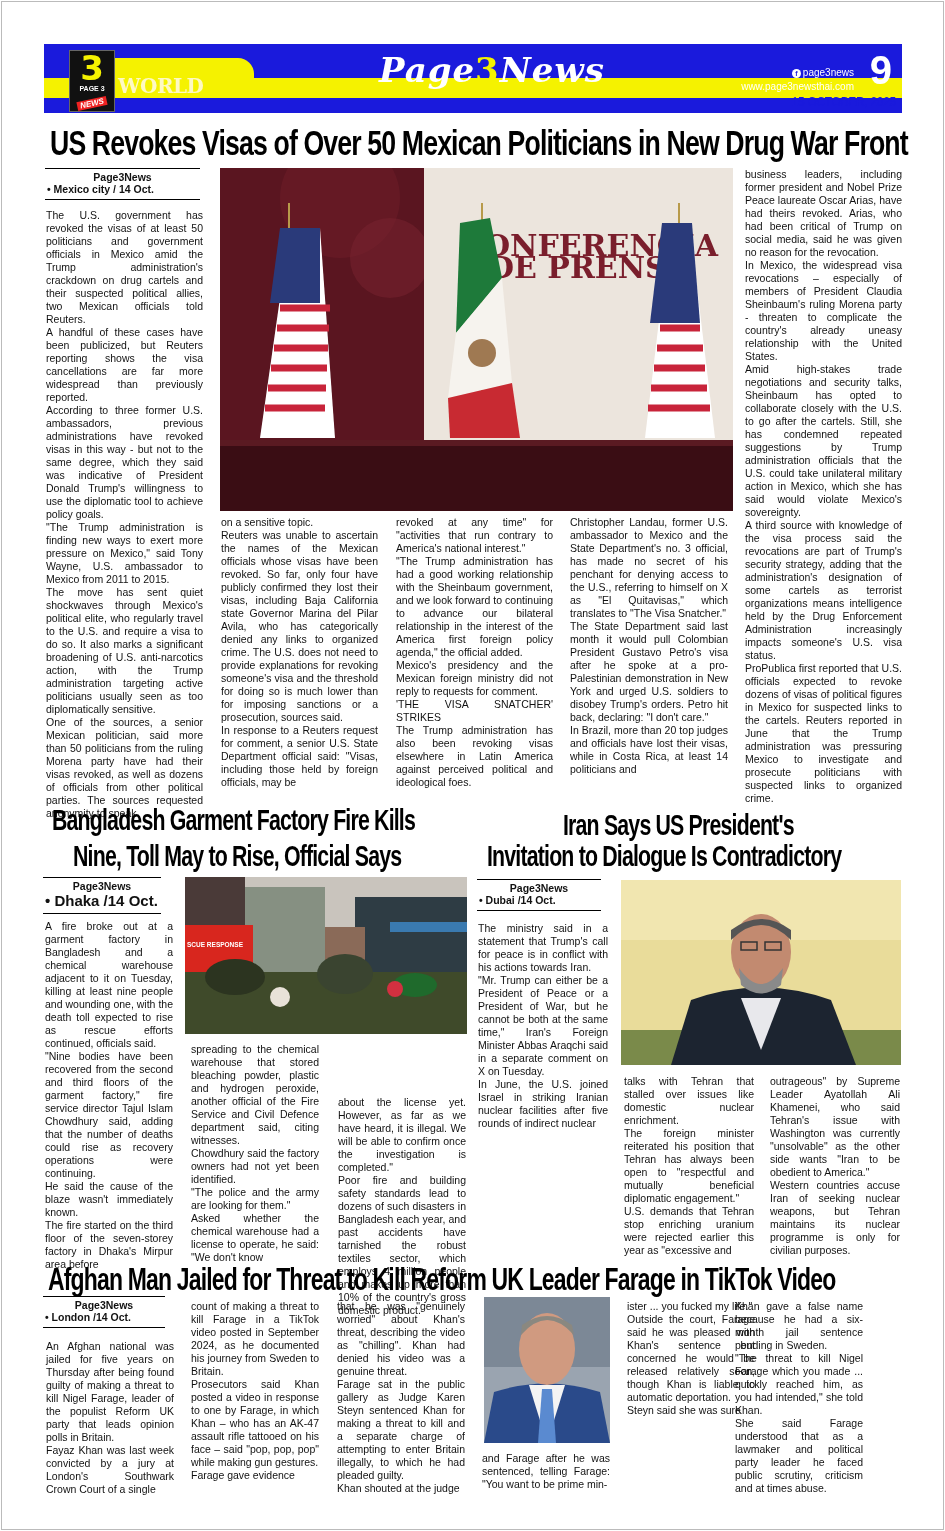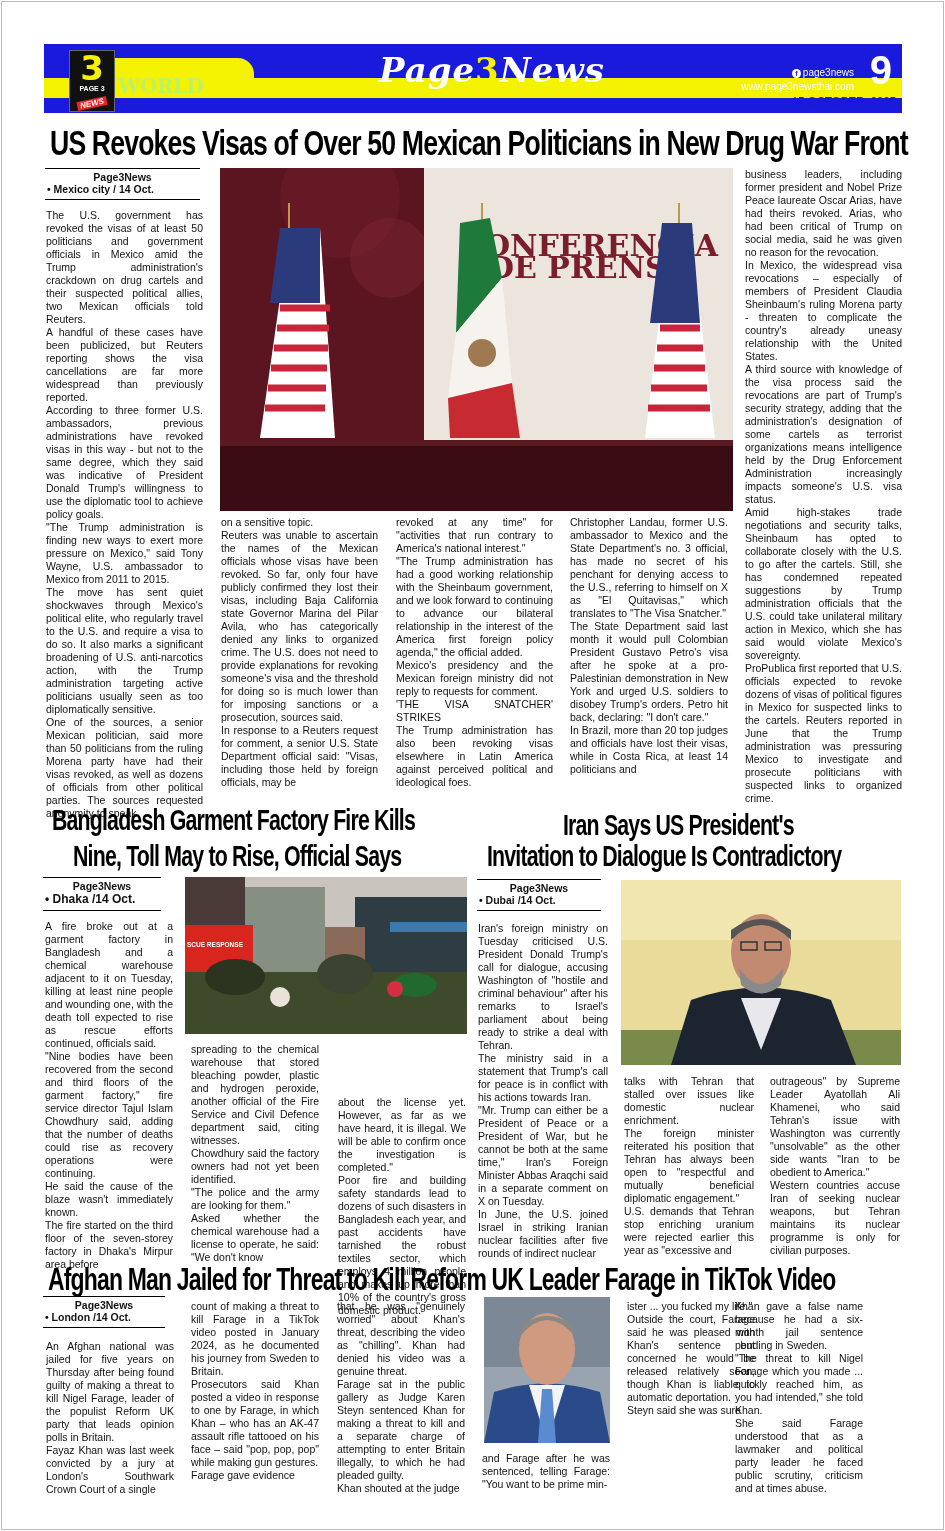--- a/index.html
+++ b/index.html
@@ -8,21 +8,21 @@
 .frame{position:absolute;left:1px;top:1px;width:943px;height:1529px;border:1px solid #bbb}
 
 .mast{position:absolute;left:44px;top:44px;width:858px;height:69px;background:#1a1adc}
 .mast .ybar{position:absolute;left:0;top:34px;width:100%;height:20px;background:#f5f200}
 .mast .ytab{position:absolute;left:30px;top:14px;width:180px;height:40px;background:#f5f200;border-top-right-radius:16px}
 .mast .bbar{position:absolute;left:0;top:62px;width:100%;height:7px;background:#1a1adc}
 .logo{position:absolute;left:25px;top:6px;width:46px;height:62px;background:#111;border:1px solid #666;text-align:center;color:#f5f200}
 .logo .n{font-weight:bold;font-size:34px;line-height:34px;font-family:"DejaVu Sans",sans-serif}
 .logo .p{font-size:7px;color:#fff;font-weight:bold}
 .logo .nw{display:inline-block;background:#e22;color:#fff;font-size:8px;font-style:italic;font-weight:bold;padding:0 3px;transform:rotate(-12deg);margin-top:2px}
-.section{position:absolute;left:74px;top:30px;font-family:"DejaVu Serif",serif;font-weight:bold;font-size:20px;color:#bef264;letter-spacing:-.5px}
+.section{position:absolute;left:74px;top:30px;font-family:"DejaVu Serif",serif;font-weight:bold;font-size:20px;color:#fef9c3;letter-spacing:-.5px}
 .brand{position:absolute;left:335px;top:6px;font-family:"DejaVu Serif",serif;font-weight:bold;font-style:italic;font-size:34px;color:#fff;letter-spacing:1px}
 .brand .three{color:#f5f200;font-style:normal}
 .social{position:absolute;right:48px;top:22px;color:#fff;font-size:10px;text-align:right;line-height:14px}
 .social .fb{display:inline-block;width:9px;height:9px;border-radius:50%;background:#fff;color:#1a1adc;font-size:7px;line-height:9px;text-align:center;font-weight:bold;margin-right:2px}
 .pgnum{position:absolute;right:10px;top:4px;color:#fff;font-weight:bold;font-size:40px;line-height:44px}
 .date{position:absolute;right:6px;top:51px;font-weight:normal;font-size:12px;color:#1a1adc;letter-spacing:-.3px}
 
 .hl{position:absolute;font-family:"Liberation Sans",sans-serif;font-weight:bold;color:#000;transform-origin:left top;letter-spacing:-1px;white-space:nowrap}
 .hl.c{text-align:center}
 
@@ -121,30 +121,30 @@
     <p>The Trump administration has also been revoking visas elsewhere in Latin America against perceived political and ideological foes.</p>
   </div>
 <div class="col" style="left:570px;top:516px;width:158px">
     <p>Christopher Landau, former U.S. ambassador to Mexico and the State Department's no. 3 official, has made no secret of his penchant for denying access to the U.S., referring to himself on X as "El Quitavisas," which translates to "The Visa Snatcher."</p>
     <p>The State Department said last month it would pull Colombian President Gustavo Petro's visa after he spoke at a pro-Palestinian demonstration in New York and urged U.S. soldiers to disobey Trump's orders. Petro hit back, declaring: "I don't care."</p>
     <p>In Brazil, more than 20 top judges and officials have lost their visas, while in Costa Rica, at least 14 politicians and</p>
   </div>
 <div class="col" style="left:745px;top:168px;width:157px">
     <p>business leaders, including former president and Nobel Prize Peace laureate Oscar Arias, have had theirs revoked. Arias, who had been critical of Trump on social media, said he was given no reason for the revocation.</p>
     <p>In Mexico, the widespread visa revocations – especially of members of President Claudia Sheinbaum's ruling Morena party - threaten to complicate the country's already uneasy relationship with the United States.</p>
+    <p>Amid high-stakes trade negotiations and security talks, Sheinbaum has opted to collaborate closely with the U.S. to go after the cartels. Still, she has condemned repeated suggestions by Trump administration officials that the U.S. could take unilateral military action in Mexico, which she has said would violate Mexico's sovereignty.</p>
     <p>A third source with knowledge of the visa process said the revocations are part of Trump's security strategy, adding that the administration's designation of some cartels as terrorist organizations means intelligence held by the Drug Enforcement Administration increasingly impacts someone's U.S. visa status.</p>
-    <p>Amid high-stakes trade negotiations and security talks, Sheinbaum has opted to collaborate closely with the U.S. to go after the cartels. Still, she has condemned repeated suggestions by Trump administration officials that the U.S. could take unilateral military action in Mexico, which she has said would violate Mexico's sovereignty.</p>
     <p>ProPublica first reported that U.S. officials expected to revoke dozens of visas of political figures in Mexico for suspected links to the cartels. Reuters reported in June that the Trump administration was pressuring Mexico to investigate and prosecute politicians with suspected links to organized crime.</p>
   </div>
 
 <div class="hl c" style="left:52px;top:803px;font-size:26px;transform:scaleX(.82) scaleY(1.12)">Bangladesh Garment Factory Fire Kills</div>
 <div class="hl c" style="left:73px;top:839px;font-size:26px;transform:scaleX(.82) scaleY(1.12)">Nine, Toll May to Rise, Official Says</div>
 <div class="dl" style="left:43px;top:877px;width:118px">
   <div class="src">Page3News</div>
-  <div class="loc" style="font-size:12px">• Dhaka  /14 Oct.</div>
+  <div class="loc" style="font-size:15px">• Dhaka  /14 Oct.</div>
 </div>
 <div class="img" style="left:185px;top:877px;width:282px;height:157px">
 <svg width="282" height="157" viewBox="0 0 282 157">
   <rect width="282" height="157" fill="#c9c4bd"></rect>
   <rect x="60" y="10" width="80" height="90" fill="#6a7a6a" opacity=".7"></rect>
   <rect x="0" y="0" width="60" height="100" fill="#4a3a38"></rect>
   <rect x="0" y="48" width="68" height="70" fill="#d8261e"></rect>
   <text x="2" y="70" font-size="6.5" fill="#fff" font-weight="bold" font-family="Liberation Sans,sans-serif">SCUE RESPONSE</text>
   <rect x="170" y="20" width="112" height="90" fill="#2e3c44"></rect>
   <rect x="205" y="45" width="77" height="10" fill="#3a7ab0"></rect>
@@ -188,21 +188,20 @@
   <path d="M50 185 L70 120 Q140 95 210 120 L235 185 Z" fill="#1c2430"></path>
   <path d="M120 118 L140 170 L160 118 Z" fill="#e8e8ec"></path>
   <ellipse cx="140" cy="72" rx="30" ry="38" fill="#c28a70"></ellipse>
   <path d="M110 60 Q140 30 170 60 L170 50 Q140 28 110 50 Z" fill="#555"></path>
   <rect x="120" y="62" width="16" height="8" fill="none" stroke="#333" stroke-width="1.5"></rect>
   <rect x="144" y="62" width="16" height="8" fill="none" stroke="#333" stroke-width="1.5"></rect>
   <path d="M118 88 Q140 120 162 88 L160 105 Q140 122 120 105 Z" fill="#8a8a8a"></path>
 </svg>
 </div>
 <div class="col" style="left:478px;top:922px;width:130px">
-    <p>Iran's foreign ministry on Tuesday criticised U.S. President Donald Trump's call for dialogue, accusing Washington of "hostile and criminal behaviour" after his remarks to Israel's parliament about being ready to strike a deal with Tehran.</p>
     <p>The ministry said in a statement that Trump's call for peace is in conflict with his actions towards Iran.</p>
     <p>"Mr. Trump can either be a President of Peace or a President of War, but he cannot be both at the same time," Iran's Foreign Minister Abbas Araqchi said in a separate comment on X on Tuesday.</p>
     <p>In June, the U.S. joined Israel in striking Iranian nuclear facilities after five rounds of indirect nuclear</p>
   </div>
 <div class="col" style="left:624px;top:1075px;width:130px">
     <p>talks with Tehran that stalled over issues like domestic nuclear enrichment.</p>
     <p>The foreign minister reiterated his position that Tehran has always been open to "respectful and mutually beneficial diplomatic engagement."</p>
     <p>U.S. demands that Tehran stop enriching uranium were rejected earlier this year as "excessive and</p>
   </div>
 <div class="col" style="left:770px;top:1075px;width:130px">
@@ -224,21 +223,21 @@
   <path d="M58 92 L68 92 L72 146 L54 146 Z" fill="#5a8ad0"></path>
   <ellipse cx="63" cy="52" rx="28" ry="36" fill="#d09a80"></ellipse>
   <path d="M37 38 Q63 8 90 38 L88 28 Q63 10 38 28 Z" fill="#8a8880"></path>
 </svg>
 </div>
 <div class="col" style="left:46px;top:1340px;width:128px">
     <p>An Afghan national was jailed for five years on Thursday after being found guilty of making a threat to kill Nigel Farage, leader of the populist Reform UK party that leads opinion polls in Britain.</p>
     <p>Fayaz Khan was last week convicted by a jury at London's Southwark Crown Court of a single</p>
   </div>
 <div class="col" style="left:191px;top:1300px;width:128px">
-    <p>count of making a threat to kill Farage in a TikTok video posted in January 2024, as he documented his journey from Sweden to Britain.</p>
+    <p>count of making a threat to kill Farage in a TikTok video posted in September 2024, as he documented his journey from Sweden to Britain.</p>
     <p>Prosecutors said Khan posted a video in response to one by Farage, in which Khan – who has an AK-47 assault rifle tattooed on his face – said "pop, pop, pop" while making gun gestures.</p>
     <p>Farage gave evidence</p>
   </div>
 <div class="col" style="left:337px;top:1300px;width:128px">
     <p>that he was "genuinely worried" about Khan's threat, describing the video as "chilling". Khan had denied his video was a genuine threat.</p>
     <p>Farage sat in the public gallery as Judge Karen Steyn sentenced Khan for making a threat to kill and a separate charge of attempting to enter Britain illegally, to which he had pleaded guilty.</p>
     <p>Khan shouted at the judge</p>
   </div>
 <div class="col" style="left:482px;top:1452px;width:128px">
     <p>and Farage after he was sentenced, telling Farage: "You want to be prime min-</p>

